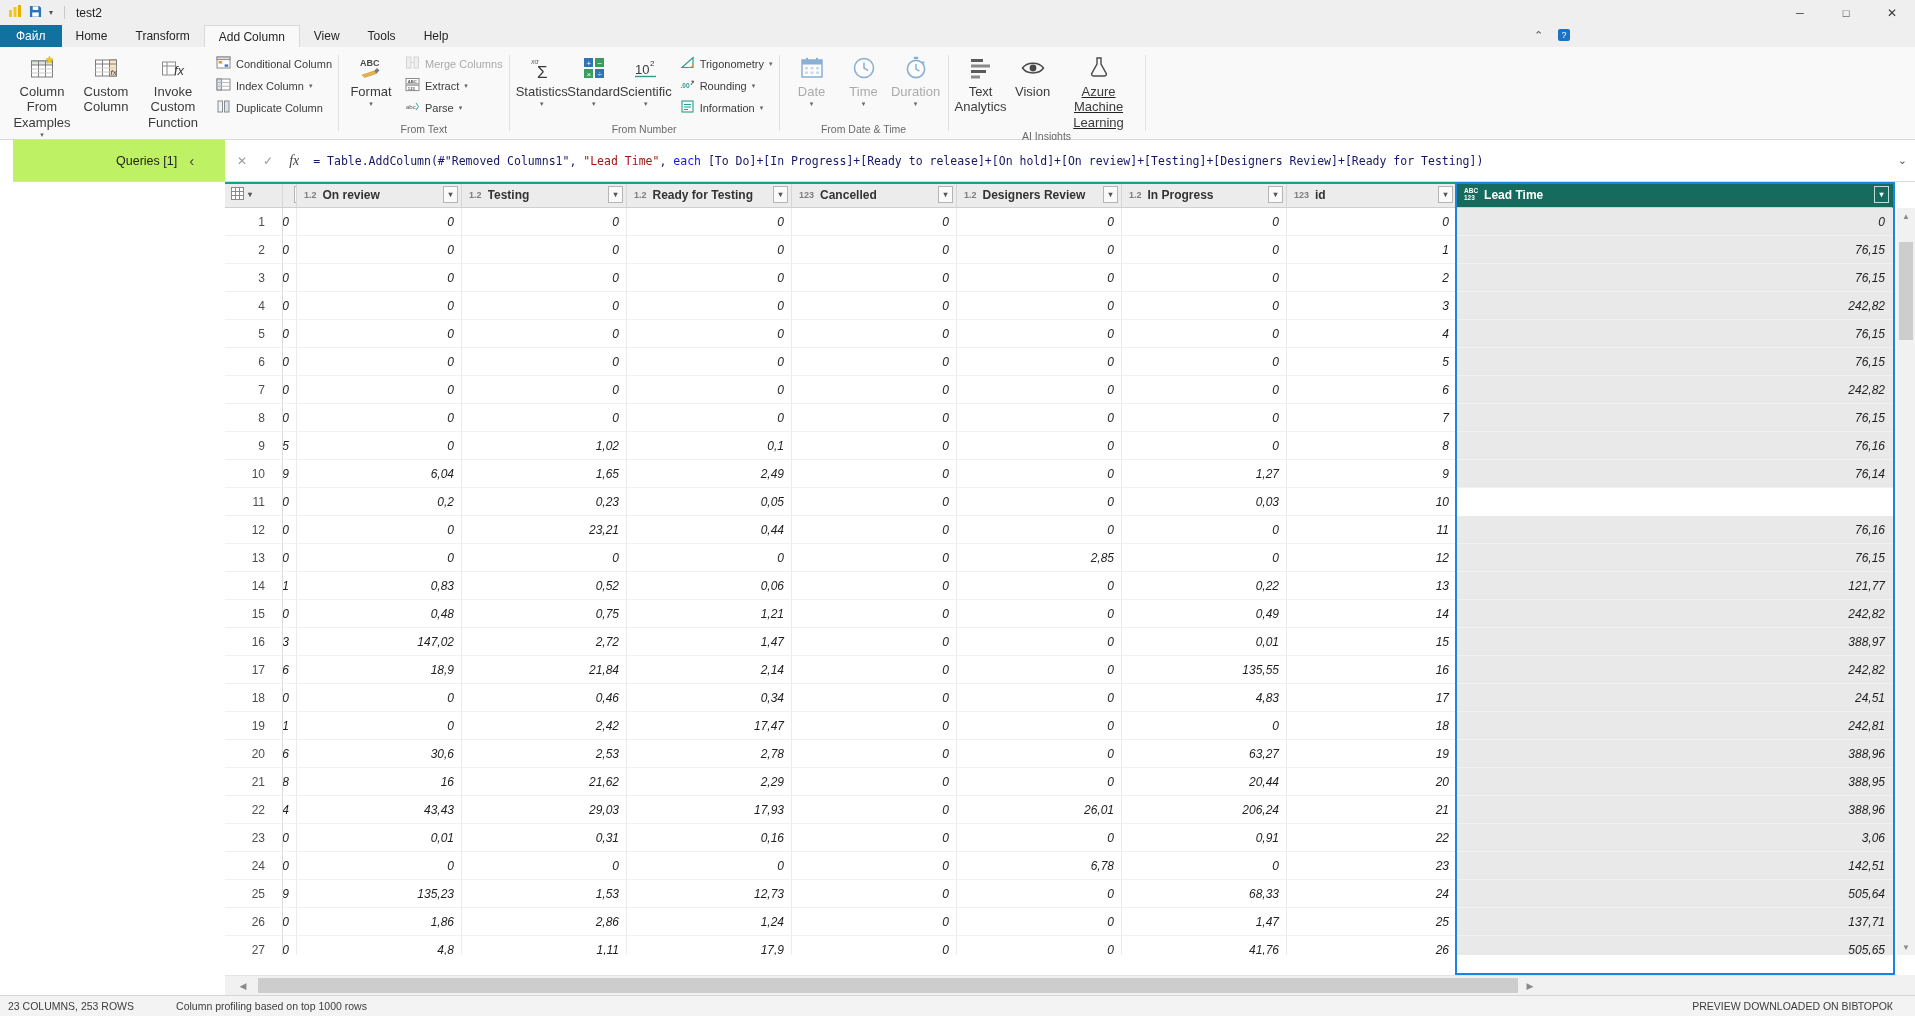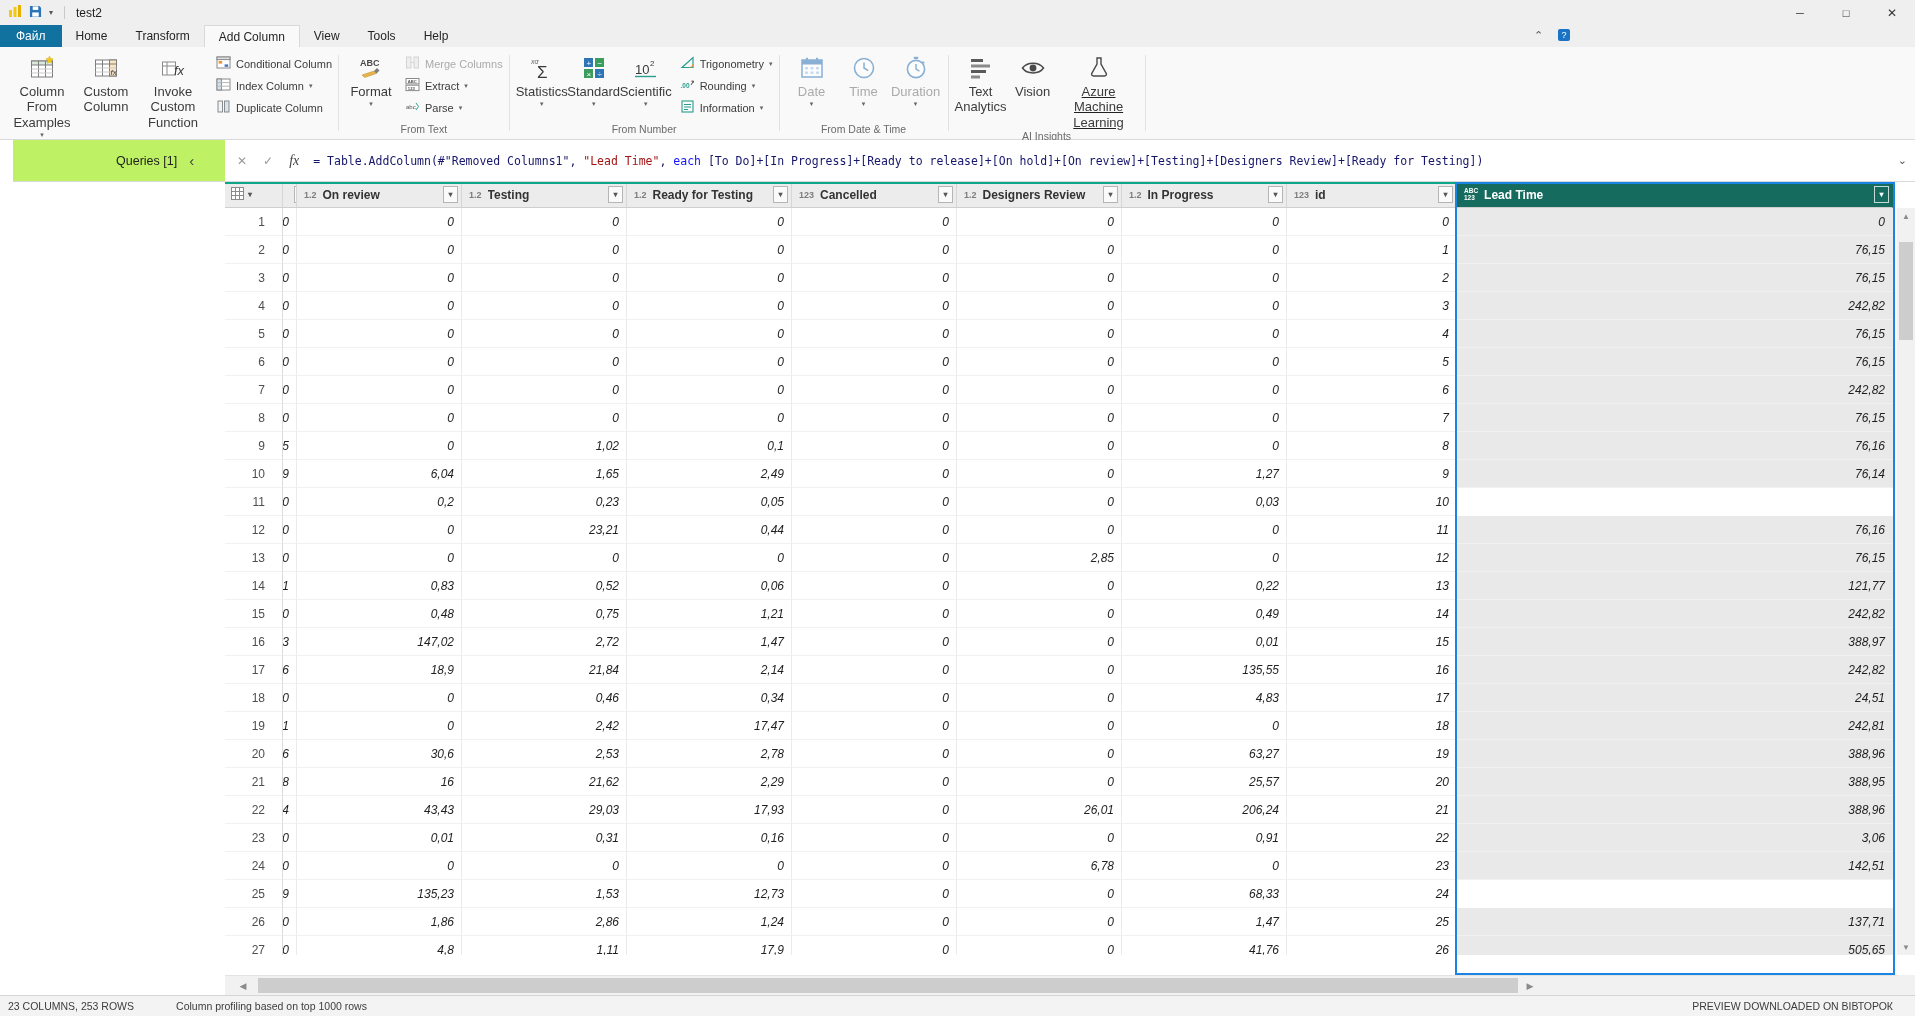--- a/index.html
+++ b/index.html
@@ -739,21 +739,21 @@
           <div class="gcell sel" style="width: 436px;">388,96</div>
         </div>
         <div class="grow">
           <div class="rncell">21</div>
           <div class="gcell" style="width: 14px;">28</div>
           <div class="gcell" style="width: 165px;">16</div>
           <div class="gcell" style="width: 165px;">21,62</div>
           <div class="gcell" style="width: 165px;">2,29</div>
           <div class="gcell" style="width: 165px;">0</div>
           <div class="gcell" style="width: 165px;">0</div>
-          <div class="gcell" style="width: 165px;">25,57</div>
+          <div class="gcell" style="width: 165px;">20,44</div>
           <div class="gcell" style="width: 170px;">20</div>
           <div class="gcell sel" style="width: 436px;">388,95</div>
         </div>
         <div class="grow">
           <div class="rncell">22</div>
           <div class="gcell" style="width: 14px;">74</div>
           <div class="gcell" style="width: 165px;">43,43</div>
           <div class="gcell" style="width: 165px;">29,03</div>
           <div class="gcell" style="width: 165px;">17,93</div>
           <div class="gcell" style="width: 165px;">0</div>
@@ -789,20 +789,21 @@
         <div class="grow">
           <div class="rncell">25</div>
           <div class="gcell" style="width: 14px;">79</div>
           <div class="gcell" style="width: 165px;">135,23</div>
           <div class="gcell" style="width: 165px;">1,53</div>
           <div class="gcell" style="width: 165px;">12,73</div>
           <div class="gcell" style="width: 165px;">0</div>
           <div class="gcell" style="width: 165px;">0</div>
           <div class="gcell" style="width: 165px;">68,33</div>
           <div class="gcell" style="width: 170px;">24</div>
+          <div class="gcell sel" style="width: 436px;">505,64</div>
         </div>
         <div class="grow">
           <div class="rncell">26</div>
           <div class="gcell" style="width: 14px;">0</div>
           <div class="gcell" style="width: 165px;">1,86</div>
           <div class="gcell" style="width: 165px;">2,86</div>
           <div class="gcell" style="width: 165px;">1,24</div>
           <div class="gcell" style="width: 165px;">0</div>
           <div class="gcell" style="width: 165px;">0</div>
           <div class="gcell" style="width: 165px;">1,47</div>

